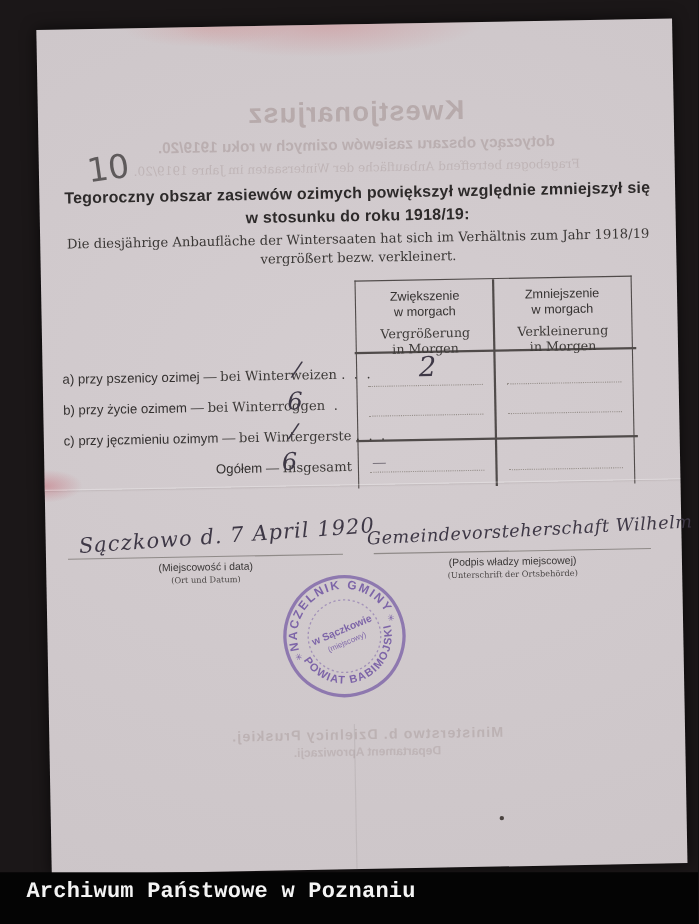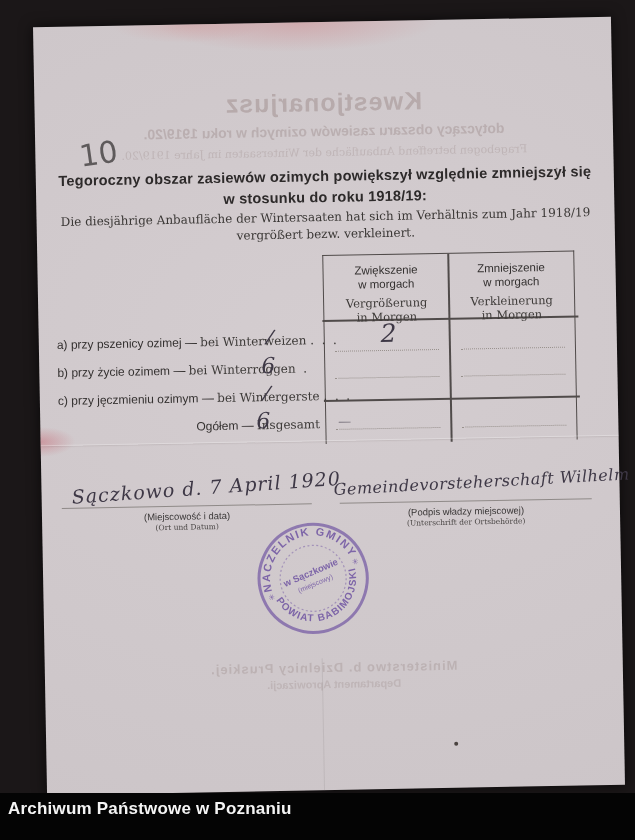--- a/index.html
+++ b/index.html
@@ -40,21 +40,21 @@
   .rowlab .de{font-family:"DejaVu Serif",serif;color:#3d3a38;}
   
   .hw{font-family:"DejaVu Serif",serif;font-style:italic;color:#3e3846;}
   .sigline{height:1px;background:#8f8a88;}
   .siglab1{font-size:9.5px;color:#3a3737;text-align:center;}
   .siglab2{font-size:7.5px;color:#4a4645;text-align:center;font-family:"DejaVu Serif",serif;margin-top:1px;}
   .crease-h{left:0;width:100%;height:1px;background:rgba(255,255,255,.28);box-shadow:0 1px 1px rgba(120,110,110,.18);}
   .crease-v{width:1px;background:rgba(130,120,122,.18);}
   .speck{border-radius:50%;background:#4a4340;}
   .archive-bar{position:absolute;left:0;top:793px;width:100%;height:47px;background:#040404;}
-  .archive-bar .t{position:absolute;left:8px;top:6px;color:#f4f4f4;font-weight:bold;font-size:17px;letter-spacing:.2px;}
+  .archive-bar .t{position:absolute;left:24px;top:6px;color:#f4f4f4;font-weight:bold;font-size:20px;letter-spacing:.2px;font-family:Liberation Mono, monospace;}
 </style>
 </head>
 <body>
 
 <div class="canvas">
   <div class="paper">
 
     <div class="abs hw" style="left:44px;top:110px;font-size:30px;font-style:normal;font-family:'DejaVu Sans',sans-serif;color:#4b4748;transform:rotate(-7deg);opacity:.85;">10</div>
 
     <div class="abs bleed mirror" style="top:66px;">

